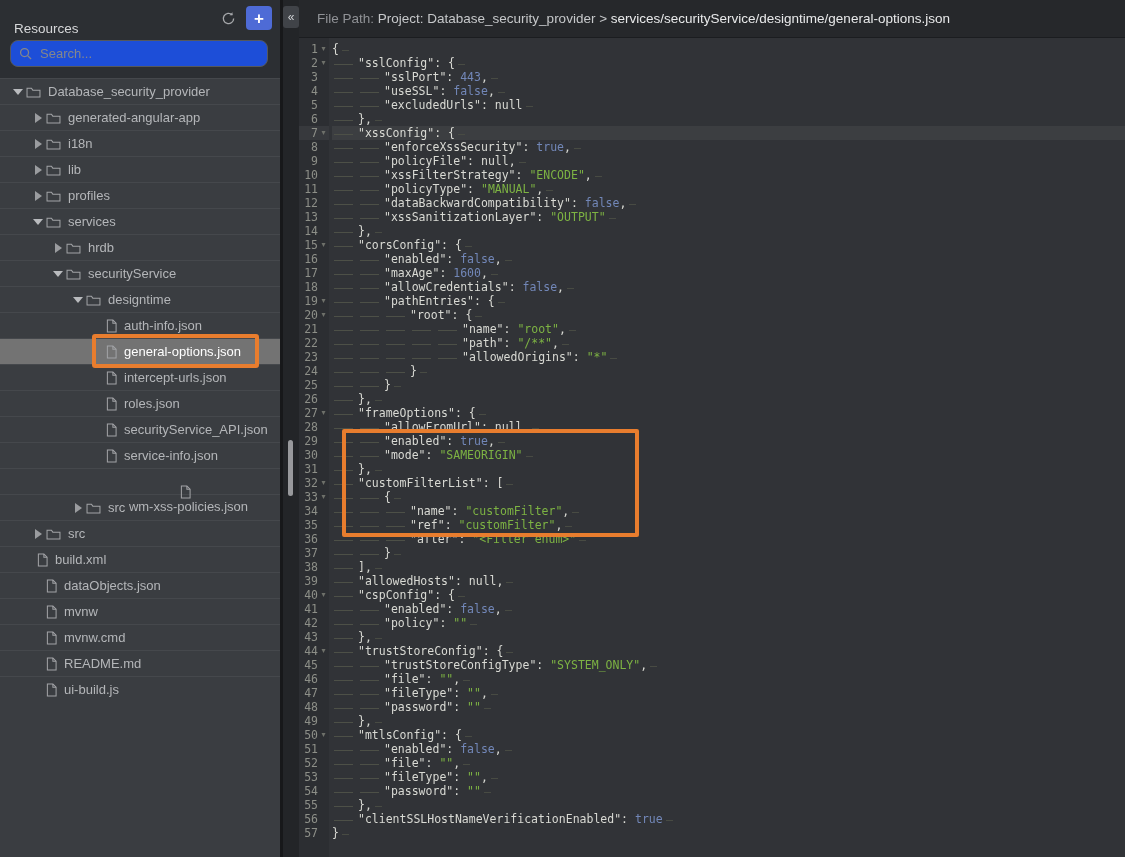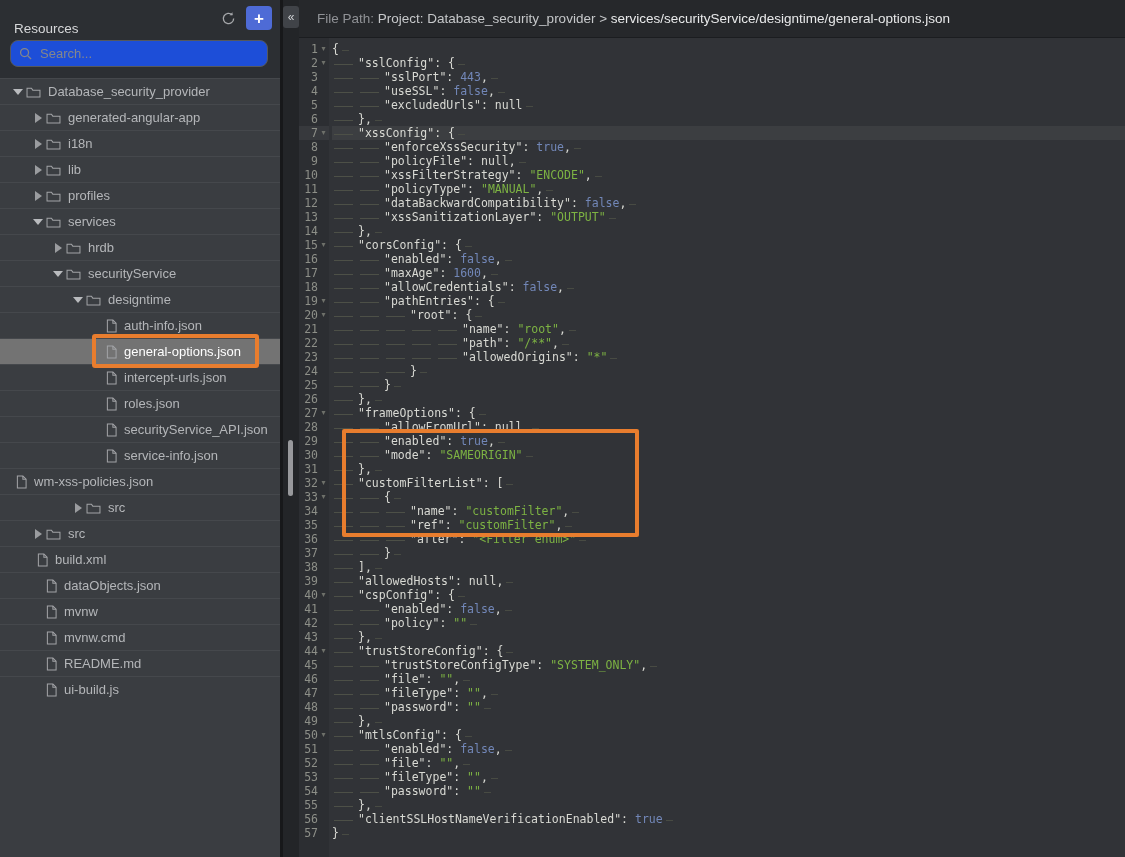--- a/index.html
+++ b/index.html
@@ -234,21 +234,21 @@
         <div class="trow" style="padding-left: 90px;">
           <span class="tarrow"></span>
           <span class="ticon">
             <svg width="11" height="14" viewBox="0 0 12 15">
               <path d="M1.5 1 h6 L11 4.5 V14 H1.5 z" fill="none" stroke="currentColor" stroke-width="1.1"></path>
               <path d="M7.5 1 V4.5 H11" fill="none" stroke="currentColor" stroke-width="1.1"></path>
             </svg>
           </span>
           <span class="lbl">service-info.json</span>
         </div>
-        <div class="trow" style="">
+        <div class="trow" style="padding-left: 90px; flex-direction: column;">
           <span class="tarrow"></span>
           <span class="ticon">
             <svg width="11" height="14" viewBox="0 0 12 15">
               <path d="M1.5 1 h6 L11 4.5 V14 H1.5 z" fill="none" stroke="currentColor" stroke-width="1.1"></path>
               <path d="M7.5 1 V4.5 H11" fill="none" stroke="currentColor" stroke-width="1.1"></path>
             </svg>
           </span>
           <span class="lbl">wm-xss-policies.json</span>
         </div>
         <div class="trow" style="padding-left: 70px;">

